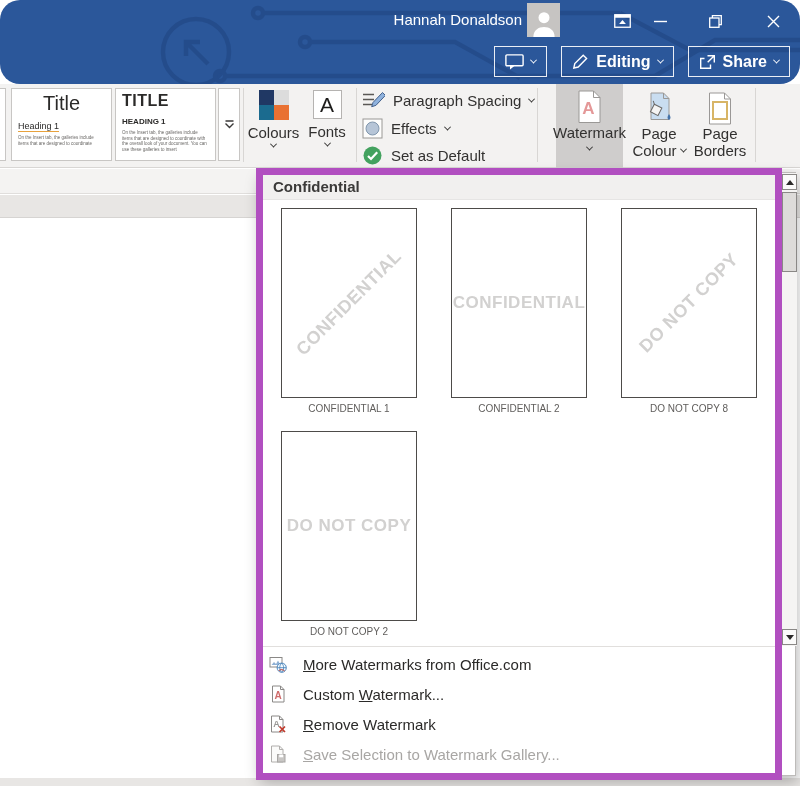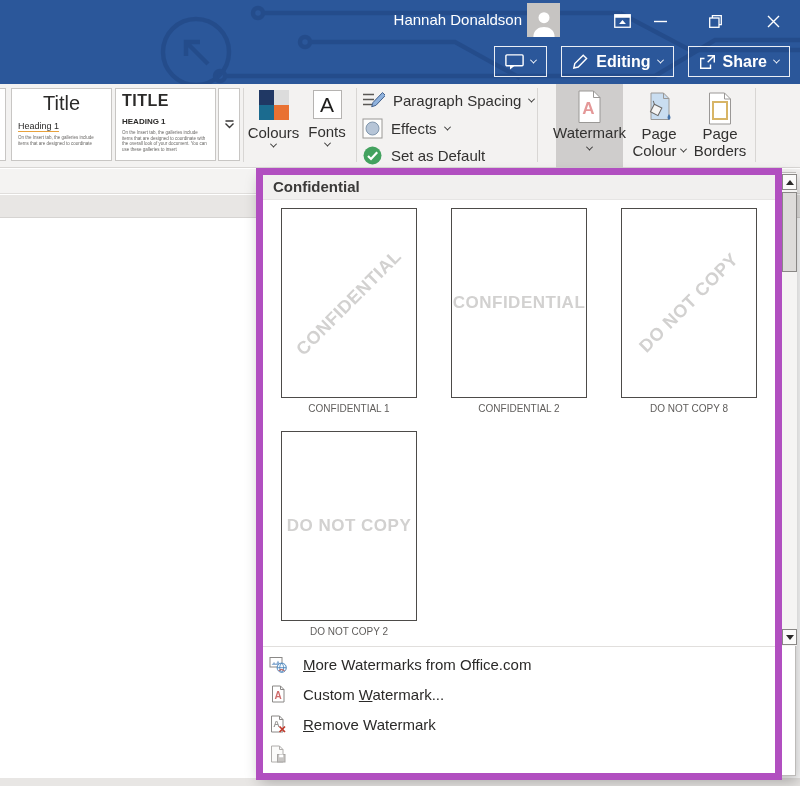--- a/index.html
+++ b/index.html
@@ -1,21 +1,21 @@
 <!DOCTYPE html>
 <html><head>
 <meta charset="utf-8">
 <style>
   html,body{margin:0;padding:0;background:#fff;}
   *{box-sizing:border-box;}
   #screen{position:relative;width:800px;height:786px;overflow:hidden;
     font-family:"Liberation Sans",sans-serif;background:#fff;}
 
   
-  .titlebar{position:absolute;left:0;top:0;width:800px;height:84px;background:#2b579a;}
+  .titlebar{position:absolute;left:0;top:0;width:800px;height:84px;background:#2b579a;border-radius:20px;}
   .circuit{position:absolute;left:0;top:0;}
   .user-name{position:absolute;right:278px;top:11px;color:#fff;font-size:15px;}
   .avatar{position:absolute;left:527px;top:3px;width:33px;height:34px;background:#c6c4c2;
     display:flex;align-items:flex-end;justify-content:center;overflow:hidden;}
   .win-btn{position:absolute;top:8px;width:30px;height:26px;display:flex;
     align-items:center;justify-content:center;color:#fff;cursor:default;}
   .tb-row2{position:absolute;right:10px;top:46px;display:flex;gap:14px;}
   .tb-btn{height:31px;border:1px solid rgba(255,255,255,.9);background:transparent;
     color:#fff;display:flex;align-items:center;gap:7px;padding:14px 10px;
     font-size:16px;font-weight:bold;font-family:"Liberation Sans",sans-serif;}
@@ -339,18 +339,19 @@
             </svg></span>
           <span class="mi-label"><u>R</u>emove Watermark</span>
         </div>
         <div class="menu-item disabled">
           <span class="mi-icon"><svg width="18" height="18" viewBox="0 0 18 18">
               <path d="M2.5 1 h8 l3.5 3.5 v12.5 h-11.5 z" fill="#fbfbfa" stroke="#b0aeac"></path>
               <path d="M10.5 1 v3.5 h3.5" fill="none" stroke="#b0aeac"></path>
               <rect x="8.5" y="9.5" width="7.5" height="7.5" fill="#c8c6c4" stroke="#a8a6a4"></rect>
               <rect x="10.2" y="9.5" width="4" height="2.8" fill="#fff"></rect>
             </svg></span>
+          <span class="mi-label"><u>S</u>ave Selection to Watermark Gallery...</span>
         </div>
       </div>
   </div>
 
   <div class="annotation" style="border-color: rgb(177, 79, 192);"></div>
 </div>
 
 </body></html>

